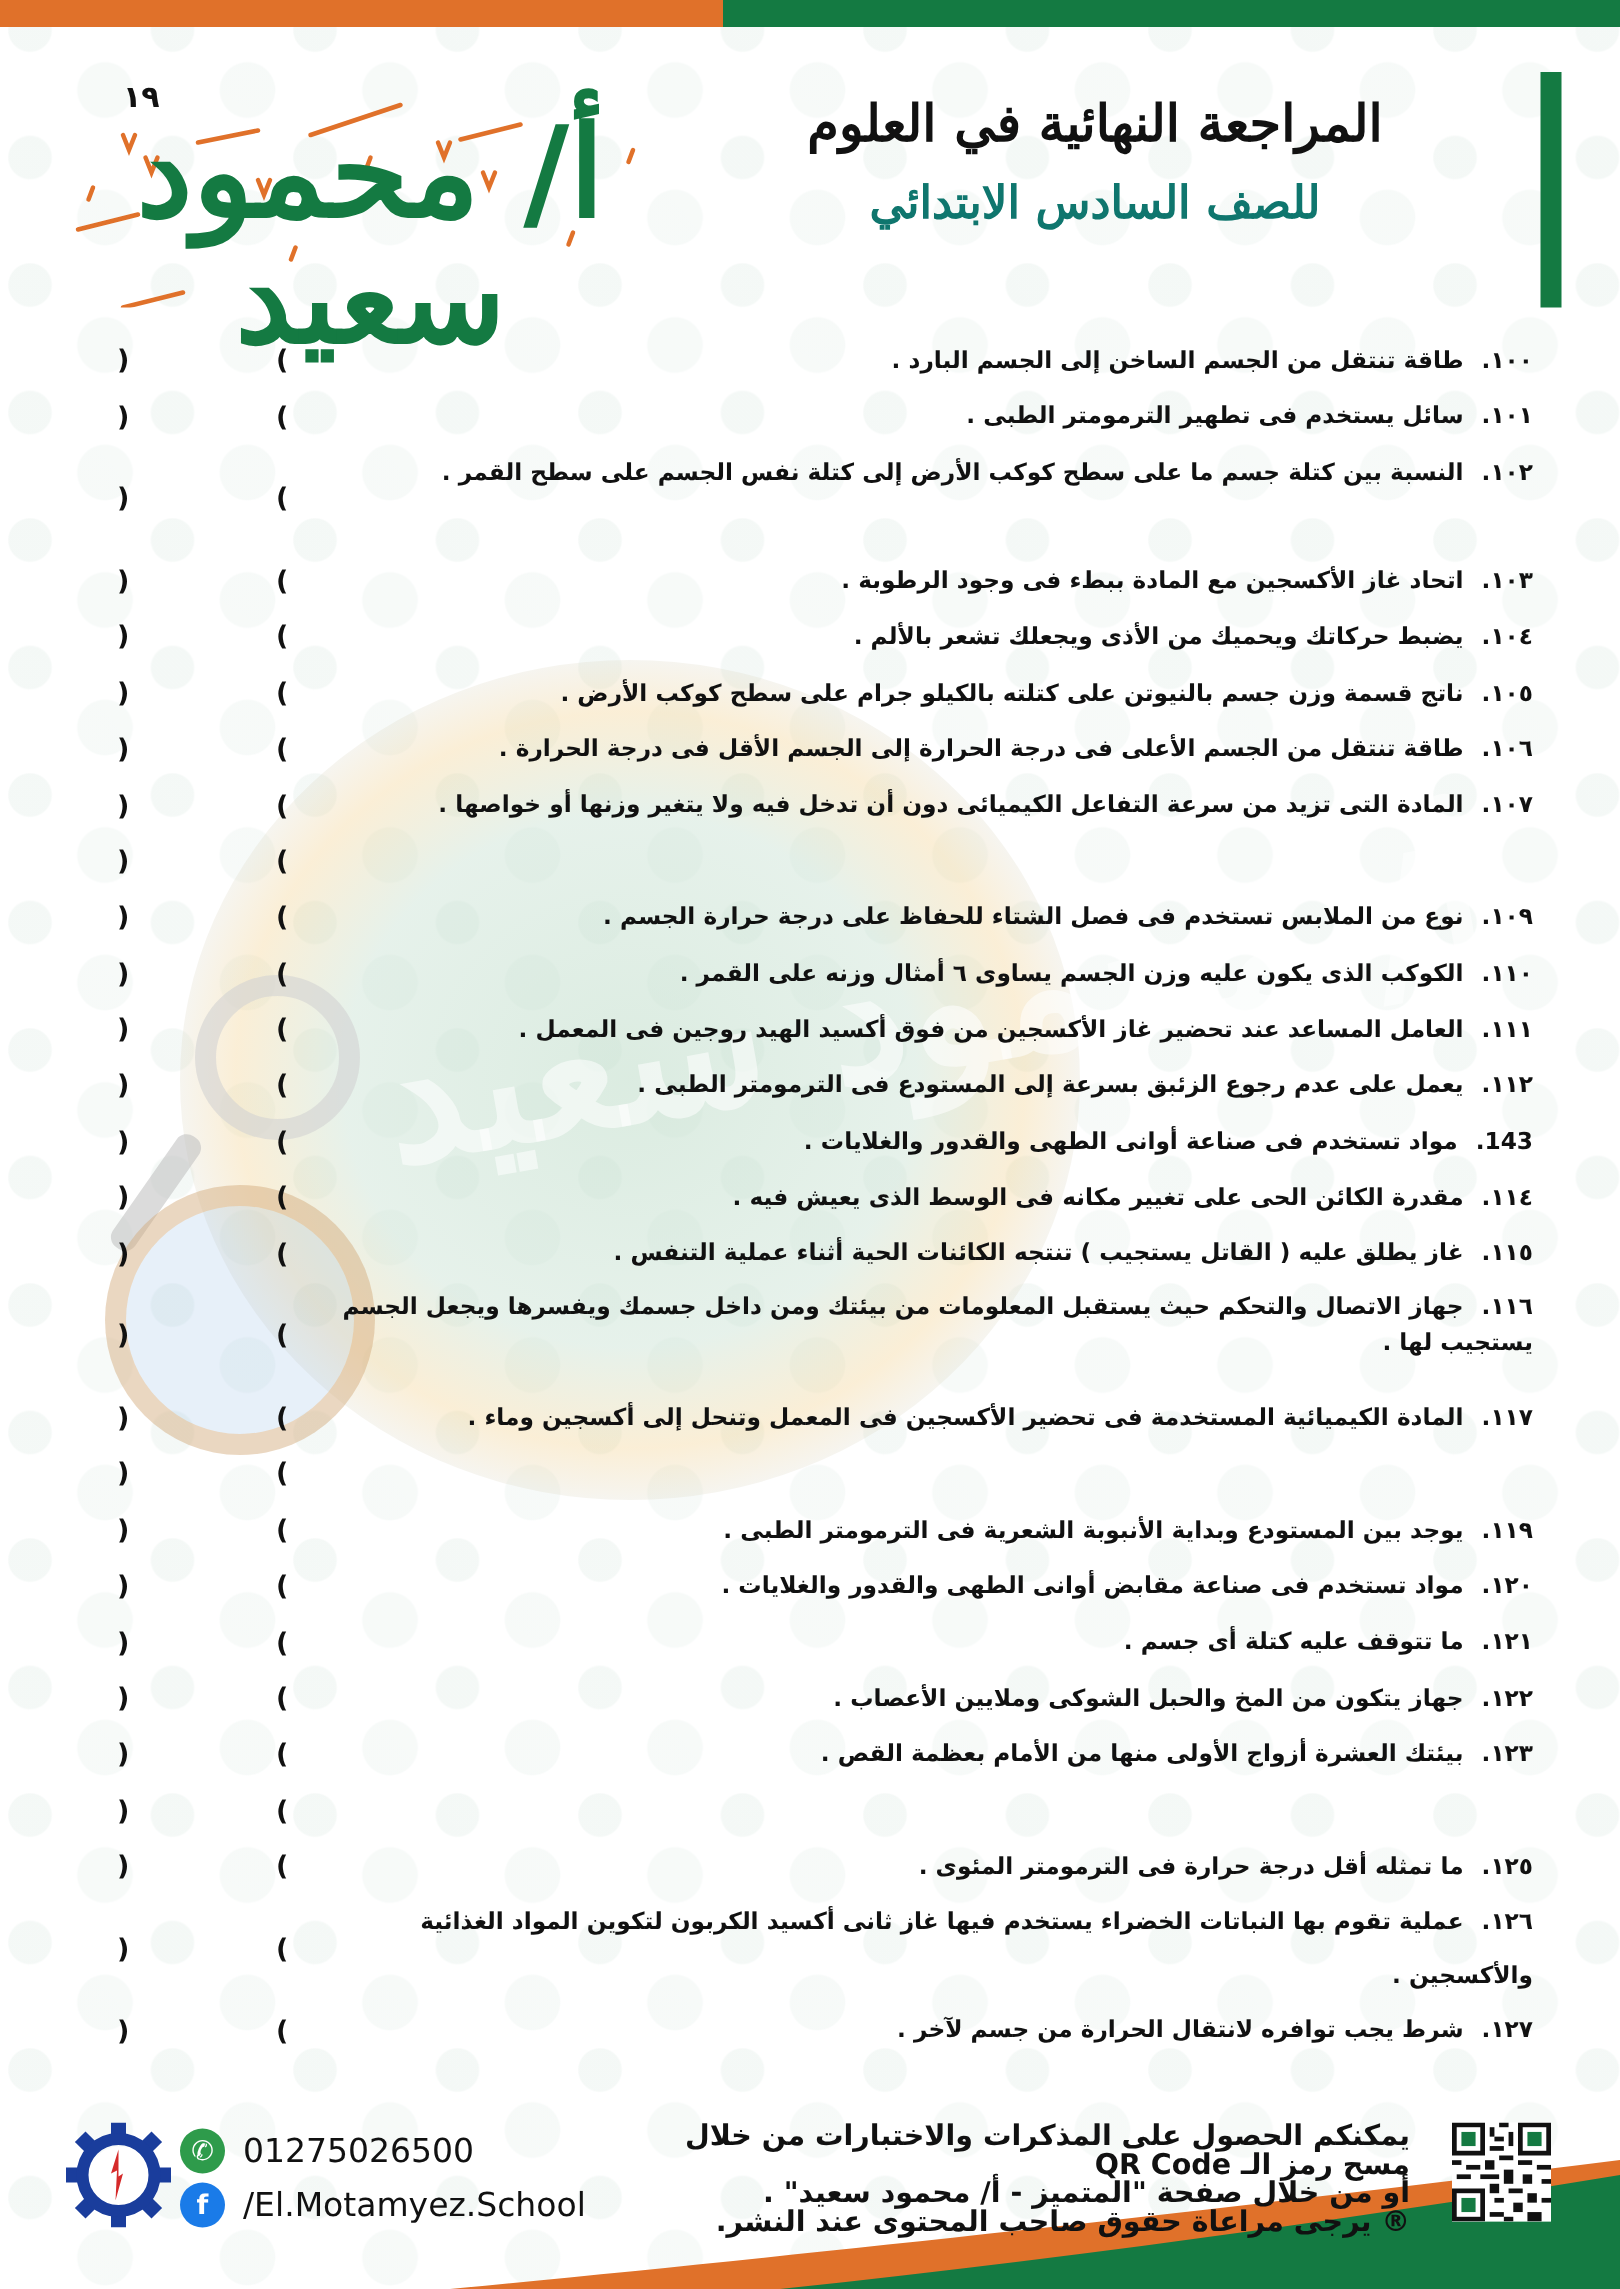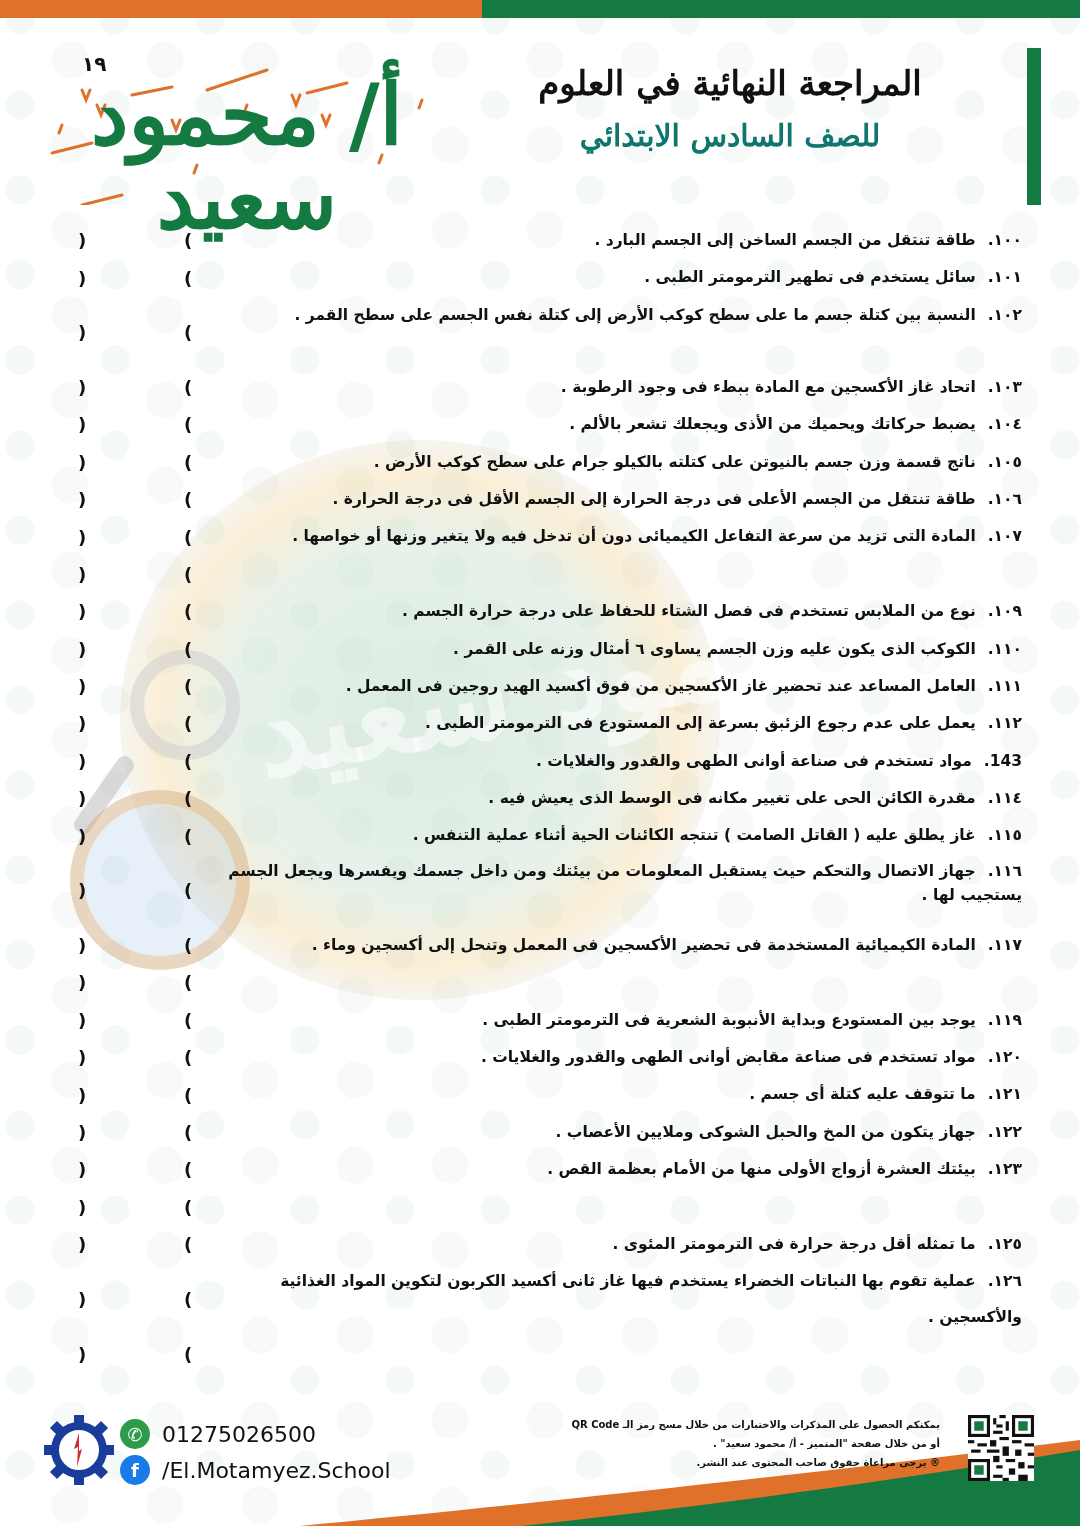--- a/index.html
+++ b/index.html
@@ -79,21 +79,21 @@
     .contact-row { position: absolute; left: 120px; display: flex; align-items: center; }
     .contact-row.phone { top: 24px; }
     .contact-row.fb { top: 60px; }
     .contact-icon {
       width: 30px; height: 30px; border-radius: 50%; display: flex; align-items: center; justify-content: center;
       color: #fff; font-weight: bold; font-size: 18px; margin-right: 12px; font-family: "DejaVu Sans", sans-serif;
     }
     .contact-text { font-family: "DejaVu Sans", sans-serif; font-size: 22px; color: #111; }
     .footer-note {
       position: absolute; right: 140px; top: 20px; width: 520px; direction: rtl; text-align: right;
-      font-family: "DejaVu Sans", sans-serif; font-size: 10px; line-height: 19px; color: #111; font-weight: bold;
+      font-family: "DejaVu Sans", sans-serif; font-size: 19px; line-height: 19px; color: #111; font-weight: bold;
     }
     .qr { position: absolute; left: 968px; top: 20px; width: 66px; height: 66px; background: #fff; }
     .wave { position: absolute; left: 0; top: 0; width: 1080px; height: 131px; z-index: -1; }
   </style>
 </head>
 <body>
 
 <div class="pattern"></div>
 <div class="center-wm"></div>
 <div class="center-wm-text">أ/ محمود سعيد</div>
@@ -206,21 +206,21 @@
       <div class="q-text" style="line-height: 37px; top: 0px;"><span class="q-num">143.</span><span>مواد تستخدم فى صناعة أوانى الطهى والقدور والغلايات .</span></div>
       <span class="paren-open">(</span>
       <span class="paren-close">)</span>
     </div>
     <div class="q-row" style="height: 37.4px;">
       <div class="q-text" style="line-height: 37px; top: 0px;"><span class="q-num">١١٤.</span><span>مقدرة الكائن الحى على تغيير مكانه فى الوسط الذى يعيش فيه .</span></div>
       <span class="paren-open">(</span>
       <span class="paren-close">)</span>
     </div>
     <div class="q-row" style="height: 37.4px;">
-      <div class="q-text" style="line-height: 37px; top: 0px;"><span class="q-num">١١٥.</span><span>غاز يطلق عليه ( القاتل الصامت ) تنتجه الكائنات الحية أثناء عملية التنفس .</span></div>
+      <div class="q-text" style="line-height: 37px; top: 0px;"><span class="q-num">١١٥.</span><span>غاز يطلق عليه ( القاتل يستجيب ) تنتجه الكائنات الحية أثناء عملية التنفس .</span></div>
       <span class="paren-open">(</span>
       <span class="paren-close">)</span>
     </div>
     <div class="q-row" style="height: 72px;">
       <div class="q-text" style="line-height: 24px; top: 4px;"><span class="q-num">١١٦.</span><span>جهاز الاتصال والتحكم حيث يستقبل المعلومات من بيئتك ومن داخل جسمك ويفسرها ويجعل الجسم يستجيب لها .</span></div>
       <span class="paren-open">(</span>
       <span class="paren-close">)</span>
     </div>
     <div class="q-row" style="height: 37.4px;">
       <div class="q-text" style="line-height: 37px; top: 0px;"><span class="q-num">١١٧.</span><span>المادة الكيميائية المستخدمة فى تحضير الأكسجين فى المعمل وتنحل إلى أكسجين وماء .</span></div>
@@ -264,20 +264,21 @@
       <div class="q-text" style="line-height: 37px; top: 0px;"><span class="q-num">١٢٥.</span><span>ما تمثله أقل درجة حرارة فى الترمومتر المئوى .</span></div>
       <span class="paren-open">(</span>
       <span class="paren-close">)</span>
     </div>
     <div class="q-row" style="height: 72px;">
       <div class="q-text" style="line-height: 36px; top: 0px;"><span class="q-num">١٢٦.</span><span>عملية تقوم بها النباتات الخضراء يستخدم فيها غاز ثانى أكسيد الكربون لتكوين المواد الغذائية والأكسجين .</span></div>
       <span class="paren-open">(</span>
       <span class="paren-close">)</span>
     </div>
     <div class="q-row" style="height: 37.4px;">
+      <div class="q-text" style="line-height: 37px; top: 0px;"><span class="q-num">١٢٧.</span><span>شرط يجب توافره لانتقال الحرارة من جسم لآخر .</span></div>
       <span class="paren-open">(</span>
       <span class="paren-close">)</span>
     </div>
   </div>
 
 <div class="footer">
   <svg class="wave" viewBox="0 0 1080 131" preserveAspectRatio="none">
     <path d="M300 131 C 520 110, 800 80, 1080 45 L 1080 131 Z" fill="#E0712A"></path>
     <path d="M520 131 C 700 112, 900 85, 1080 55 L 1080 131 Z" fill="#147A42"></path>
   </svg>

